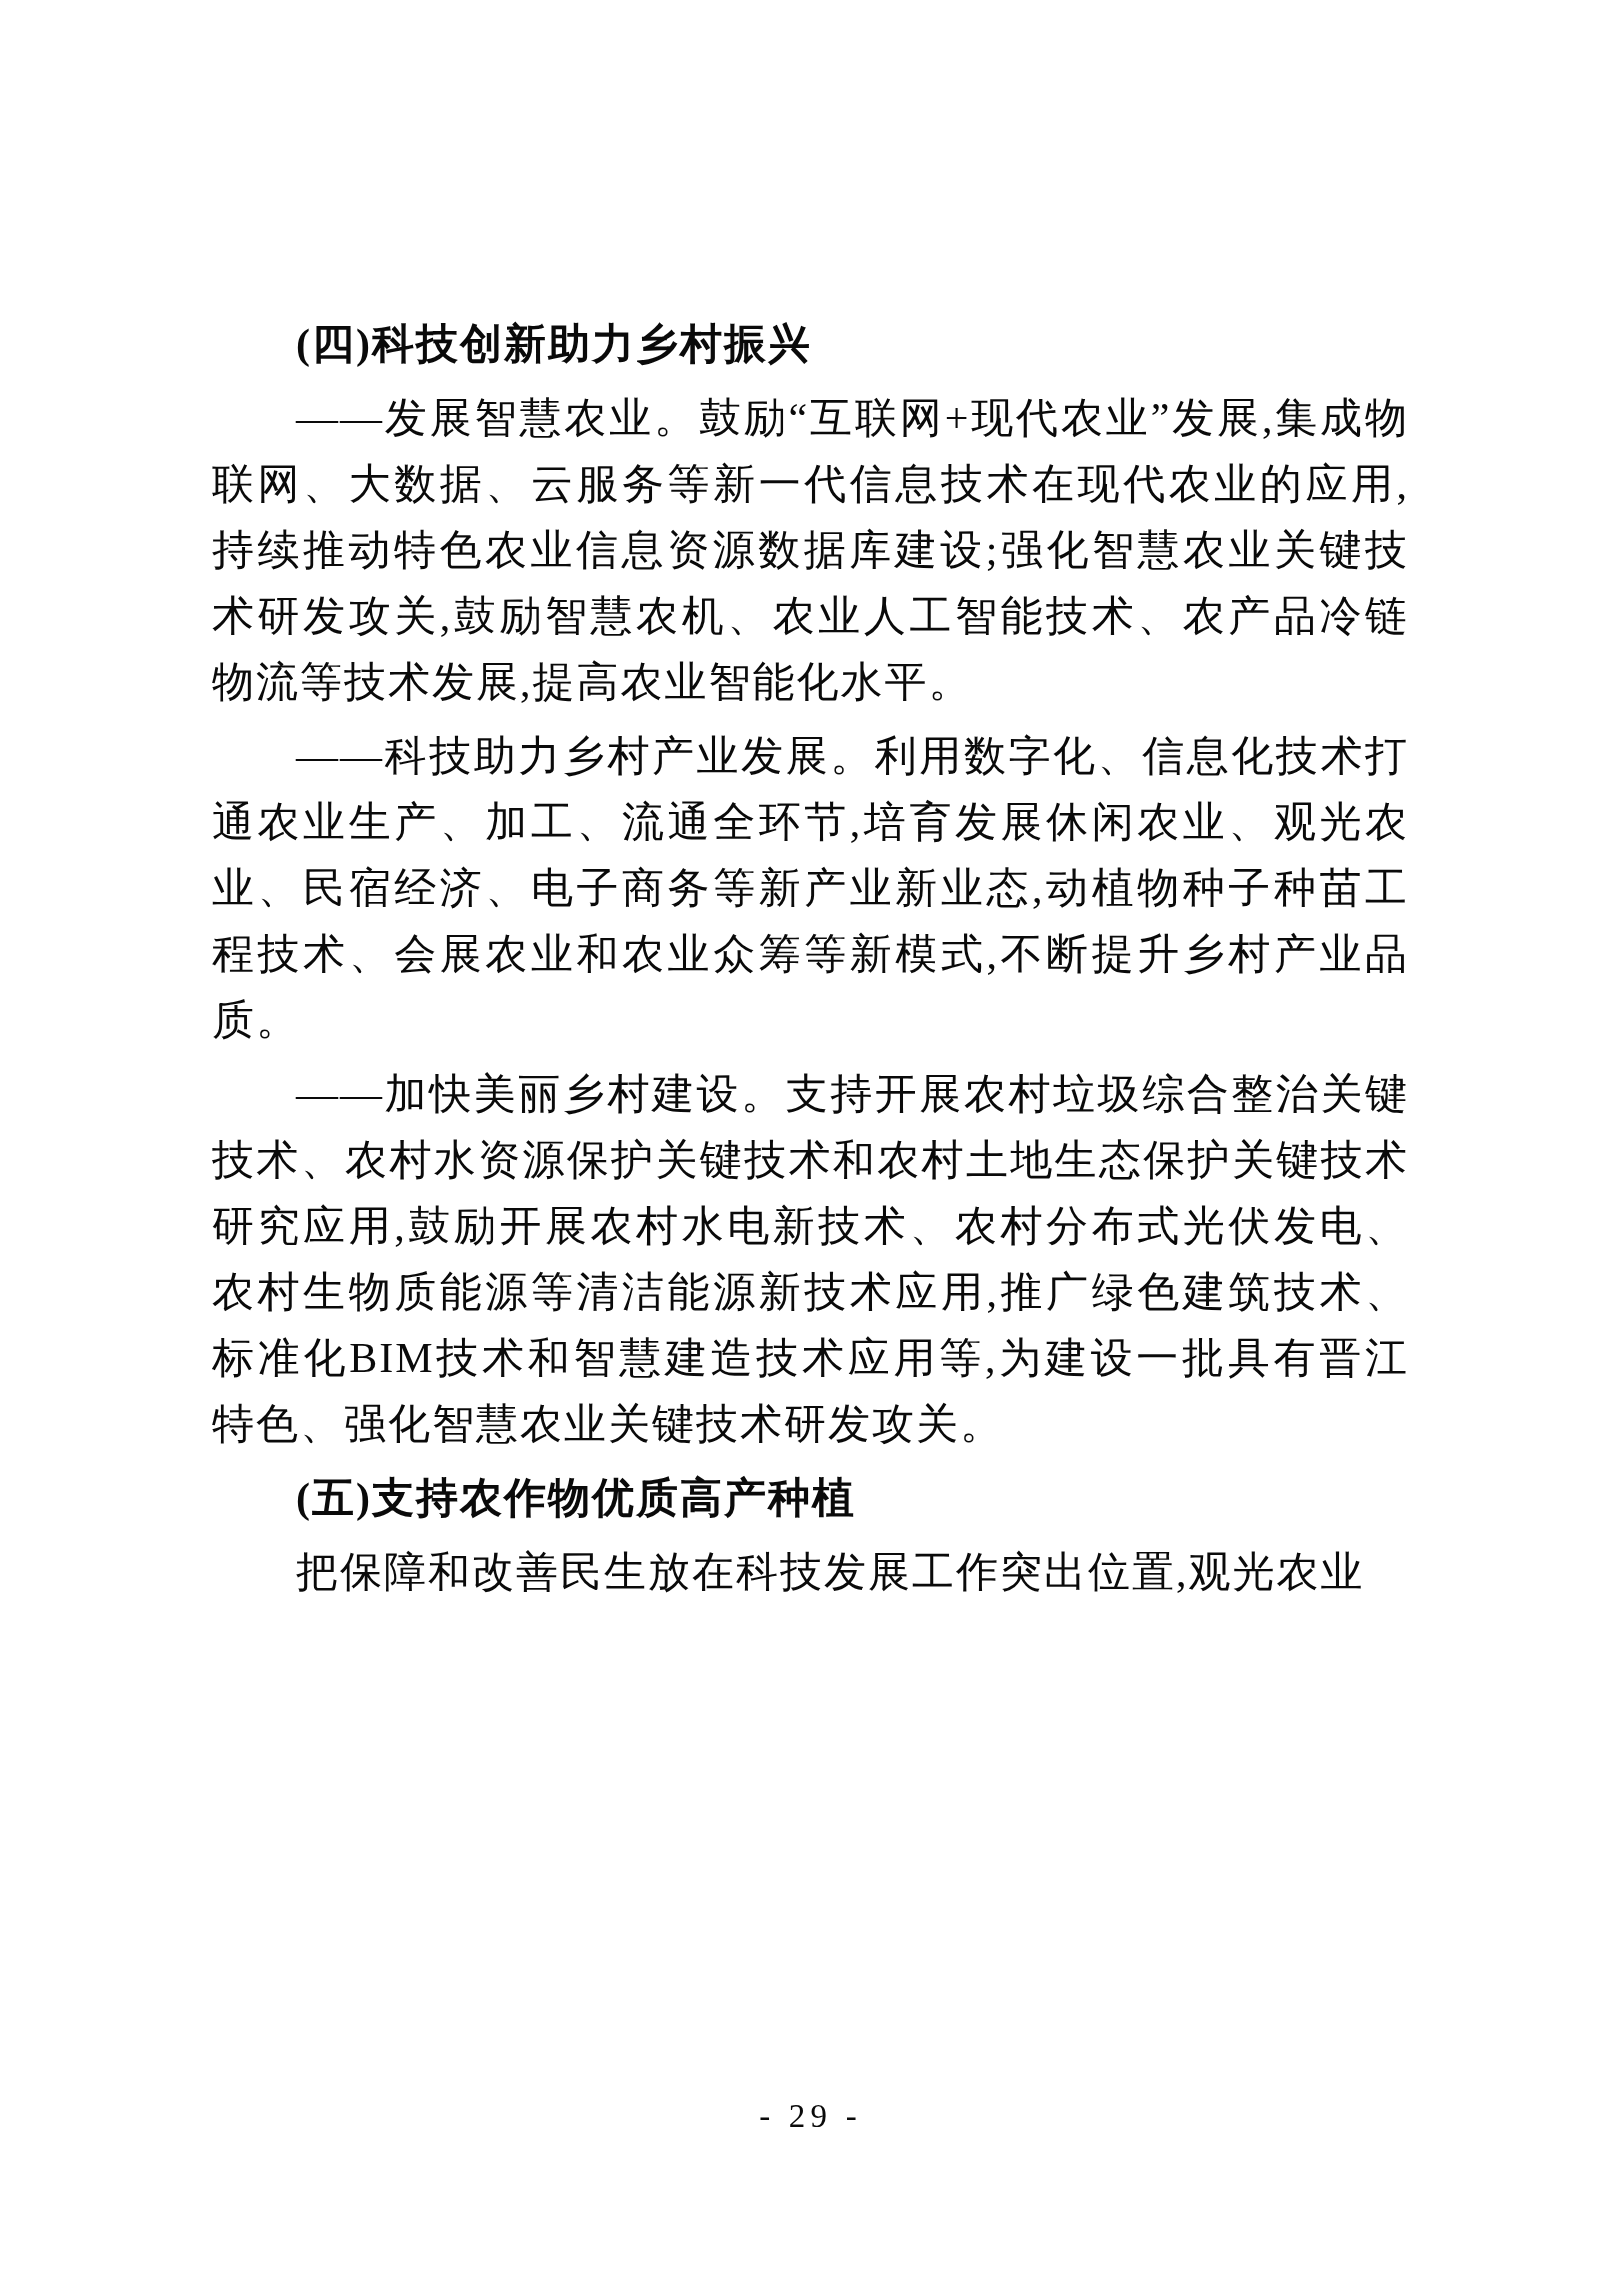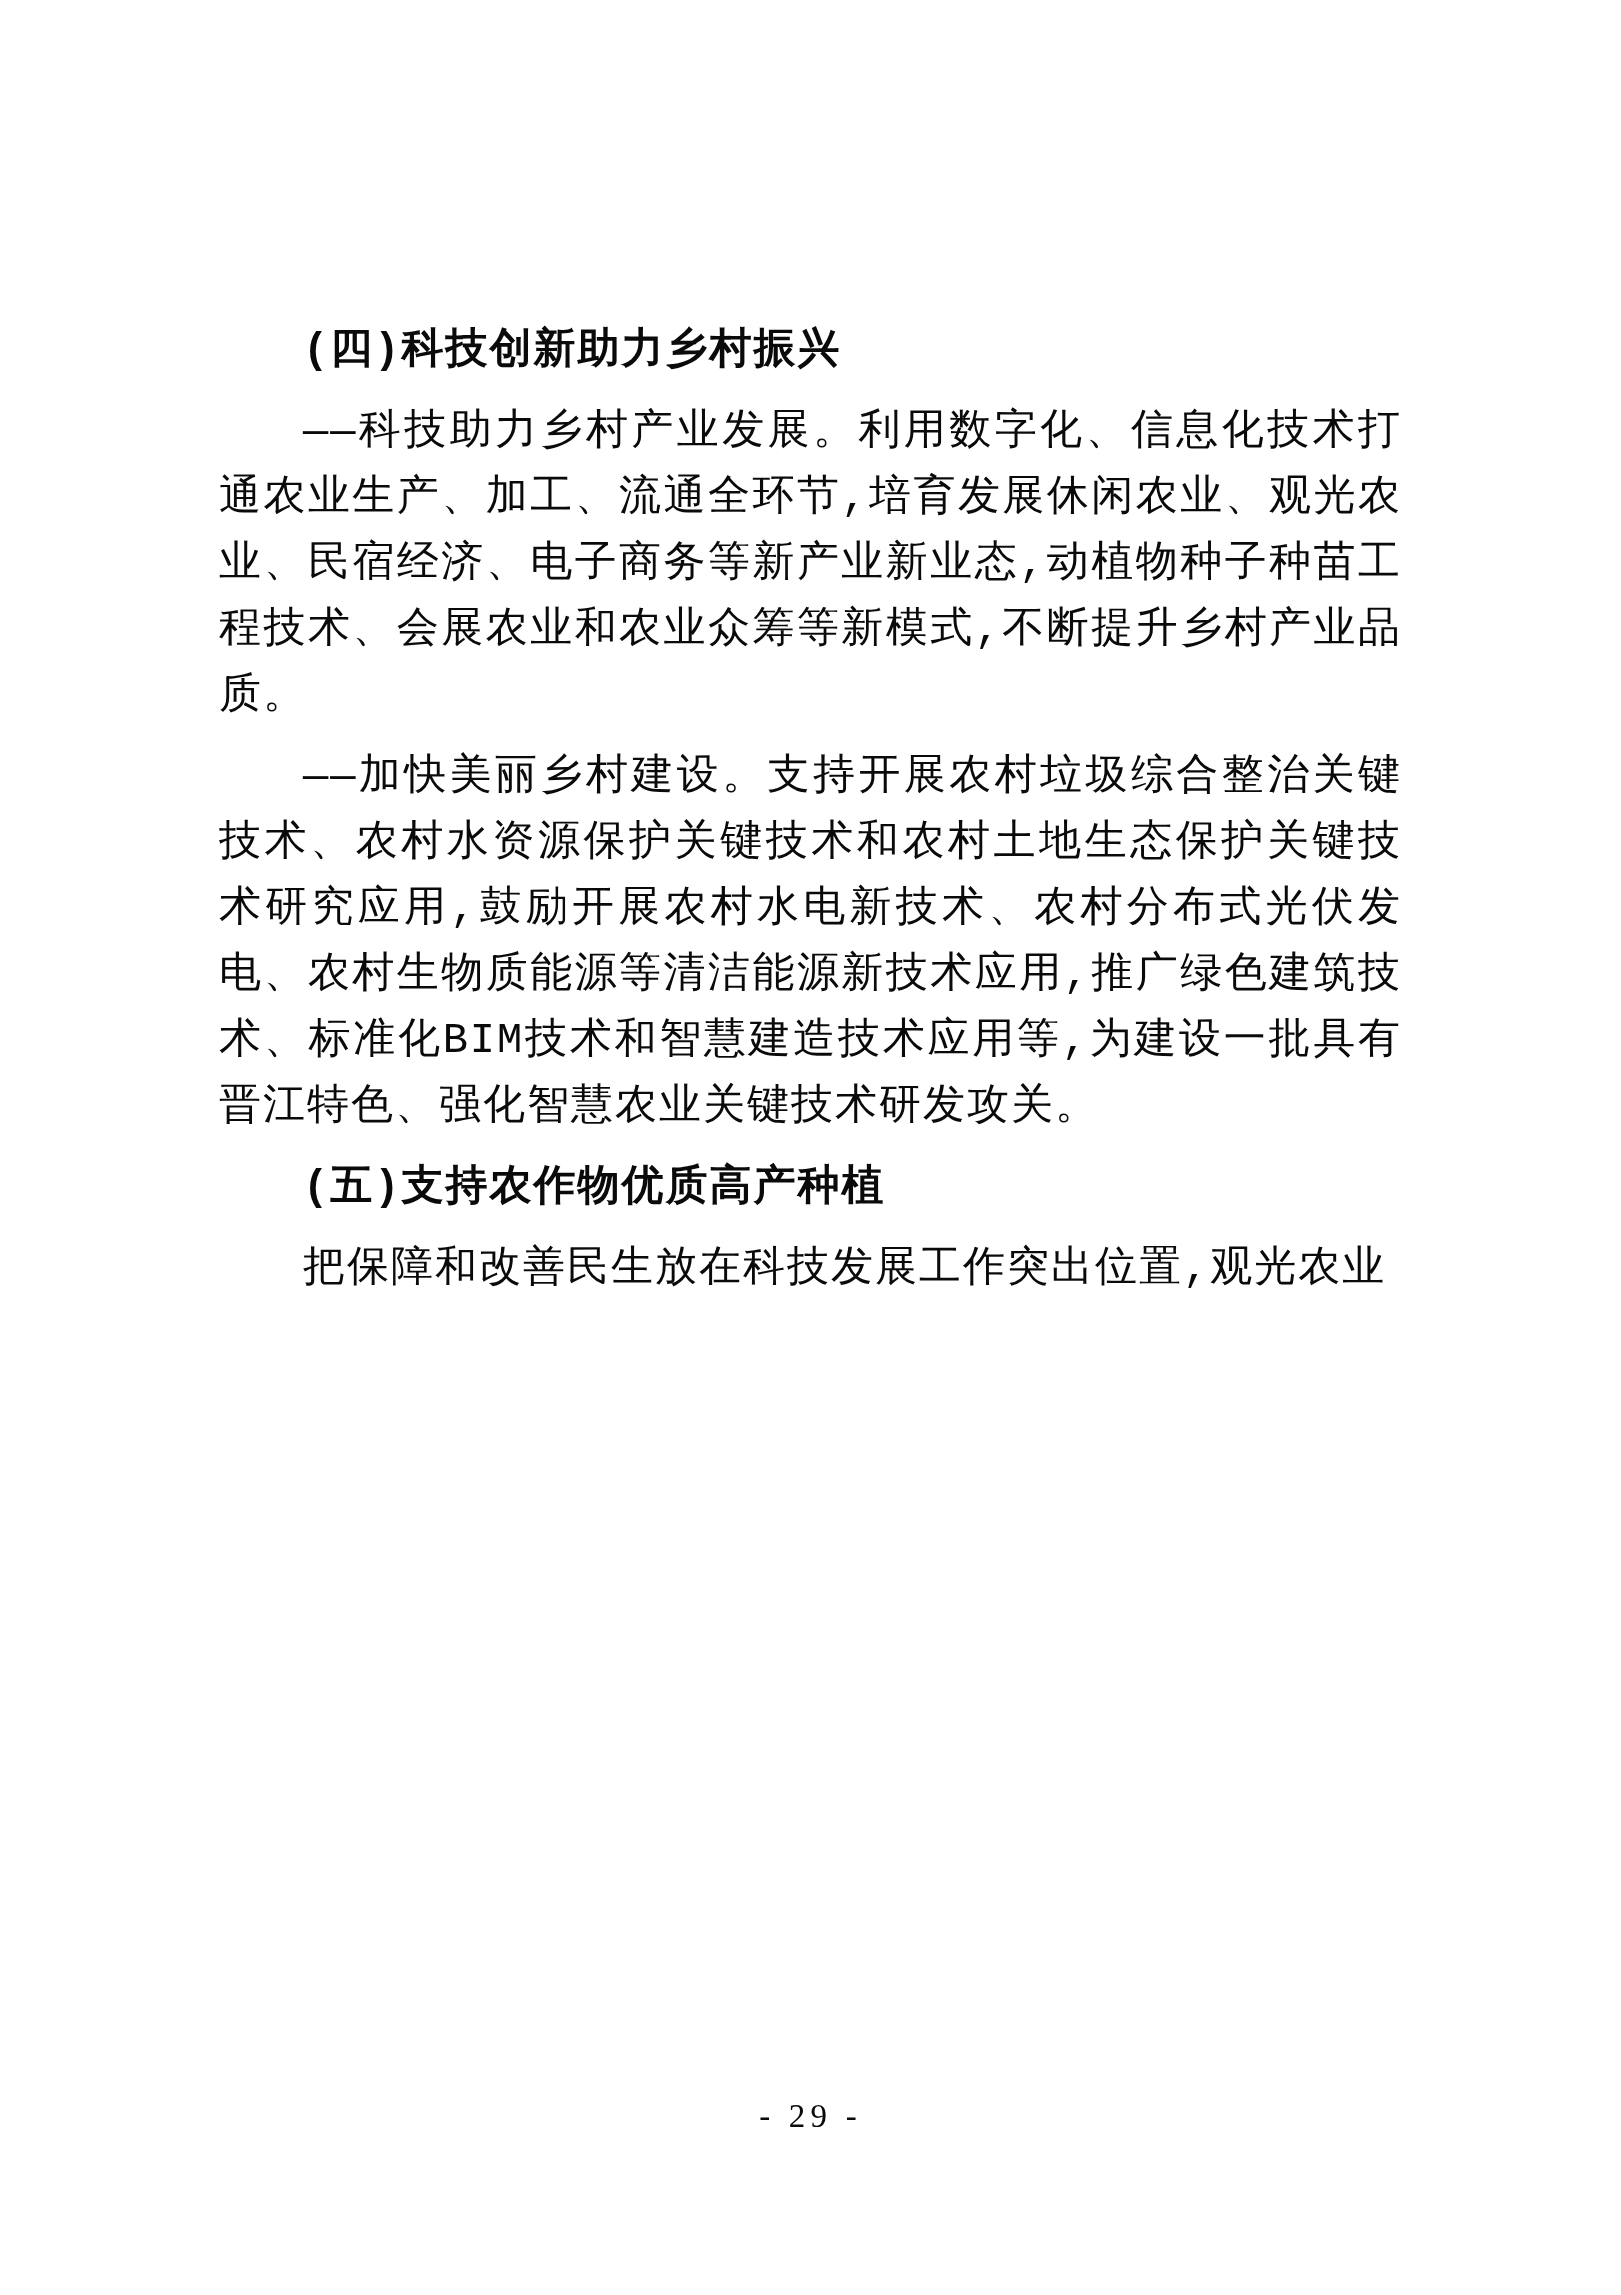--- a/index.html
+++ b/index.html
@@ -22,29 +22,28 @@
     background: #ffffff;
     overflow: hidden;
   }
   .content {
     position: absolute;
     left: 204px;
     top: 303px;
     width: 1213px;
   }
   .content p {
-    margin: 15px;
+    margin: 8px;
     font-size: 42px;
     line-height: 66px;
     letter-spacing: 2px;
     text-align: justify;
     text-justify: inter-character;
     text-indent: 2em;
     color: #0a0a0a;
-    font-family: Liberation Mono, monospace;
   }
   .content p.heading {
     font-weight: bold;
   }
   .footer {
     position: absolute;
     left: 204px;
     top: 2095px;
     width: 1213px;
     text-align: center;
@@ -53,20 +52,21 @@
     letter-spacing: 5.2px;
     color: #0a0a0a;
   }
 </style>
 </head>
 <body>
 
 <div class="page">
   <div class="content">
     <p class="heading">(四)科技创新助力乡村振兴</p>
+    <p class="para">——发展智慧农业。鼓励“互联网+现代农业”发展,集成物联网、大数据、云服务等新一代信息技术在现代农业的应用,持续推动特色农业信息资源数据库建设;强化智慧农业关键技术研发攻关,鼓励智慧农机、农业人工智能技术、农产品冷链物流等技术发展,提高农业智能化水平。</p>
     <p class="para">——科技助力乡村产业发展。利用数字化、信息化技术打通农业生产、加工、流通全环节,培育发展休闲农业、观光农业、民宿经济、电子商务等新产业新业态,动植物种子种苗工程技术、会展农业和农业众筹等新模式,不断提升乡村产业品质。</p>
     <p class="para">——加快美丽乡村建设。支持开展农村垃圾综合整治关键技术、农村水资源保护关键技术和农村土地生态保护关键技术研究应用,鼓励开展农村水电新技术、农村分布式光伏发电、农村生物质能源等清洁能源新技术应用,推广绿色建筑技术、标准化BIM技术和智慧建造技术应用等,为建设一批具有晋江特色、强化智慧农业关键技术研发攻关。</p>
     <p class="heading">(五)支持农作物优质高产种植</p>
     <p class="para">把保障和改善民生放在科技发展工作突出位置,观光农业</p>
   </div>
   <div class="footer">- 29 -</div>
 </div>
 
 
 </body></html>

